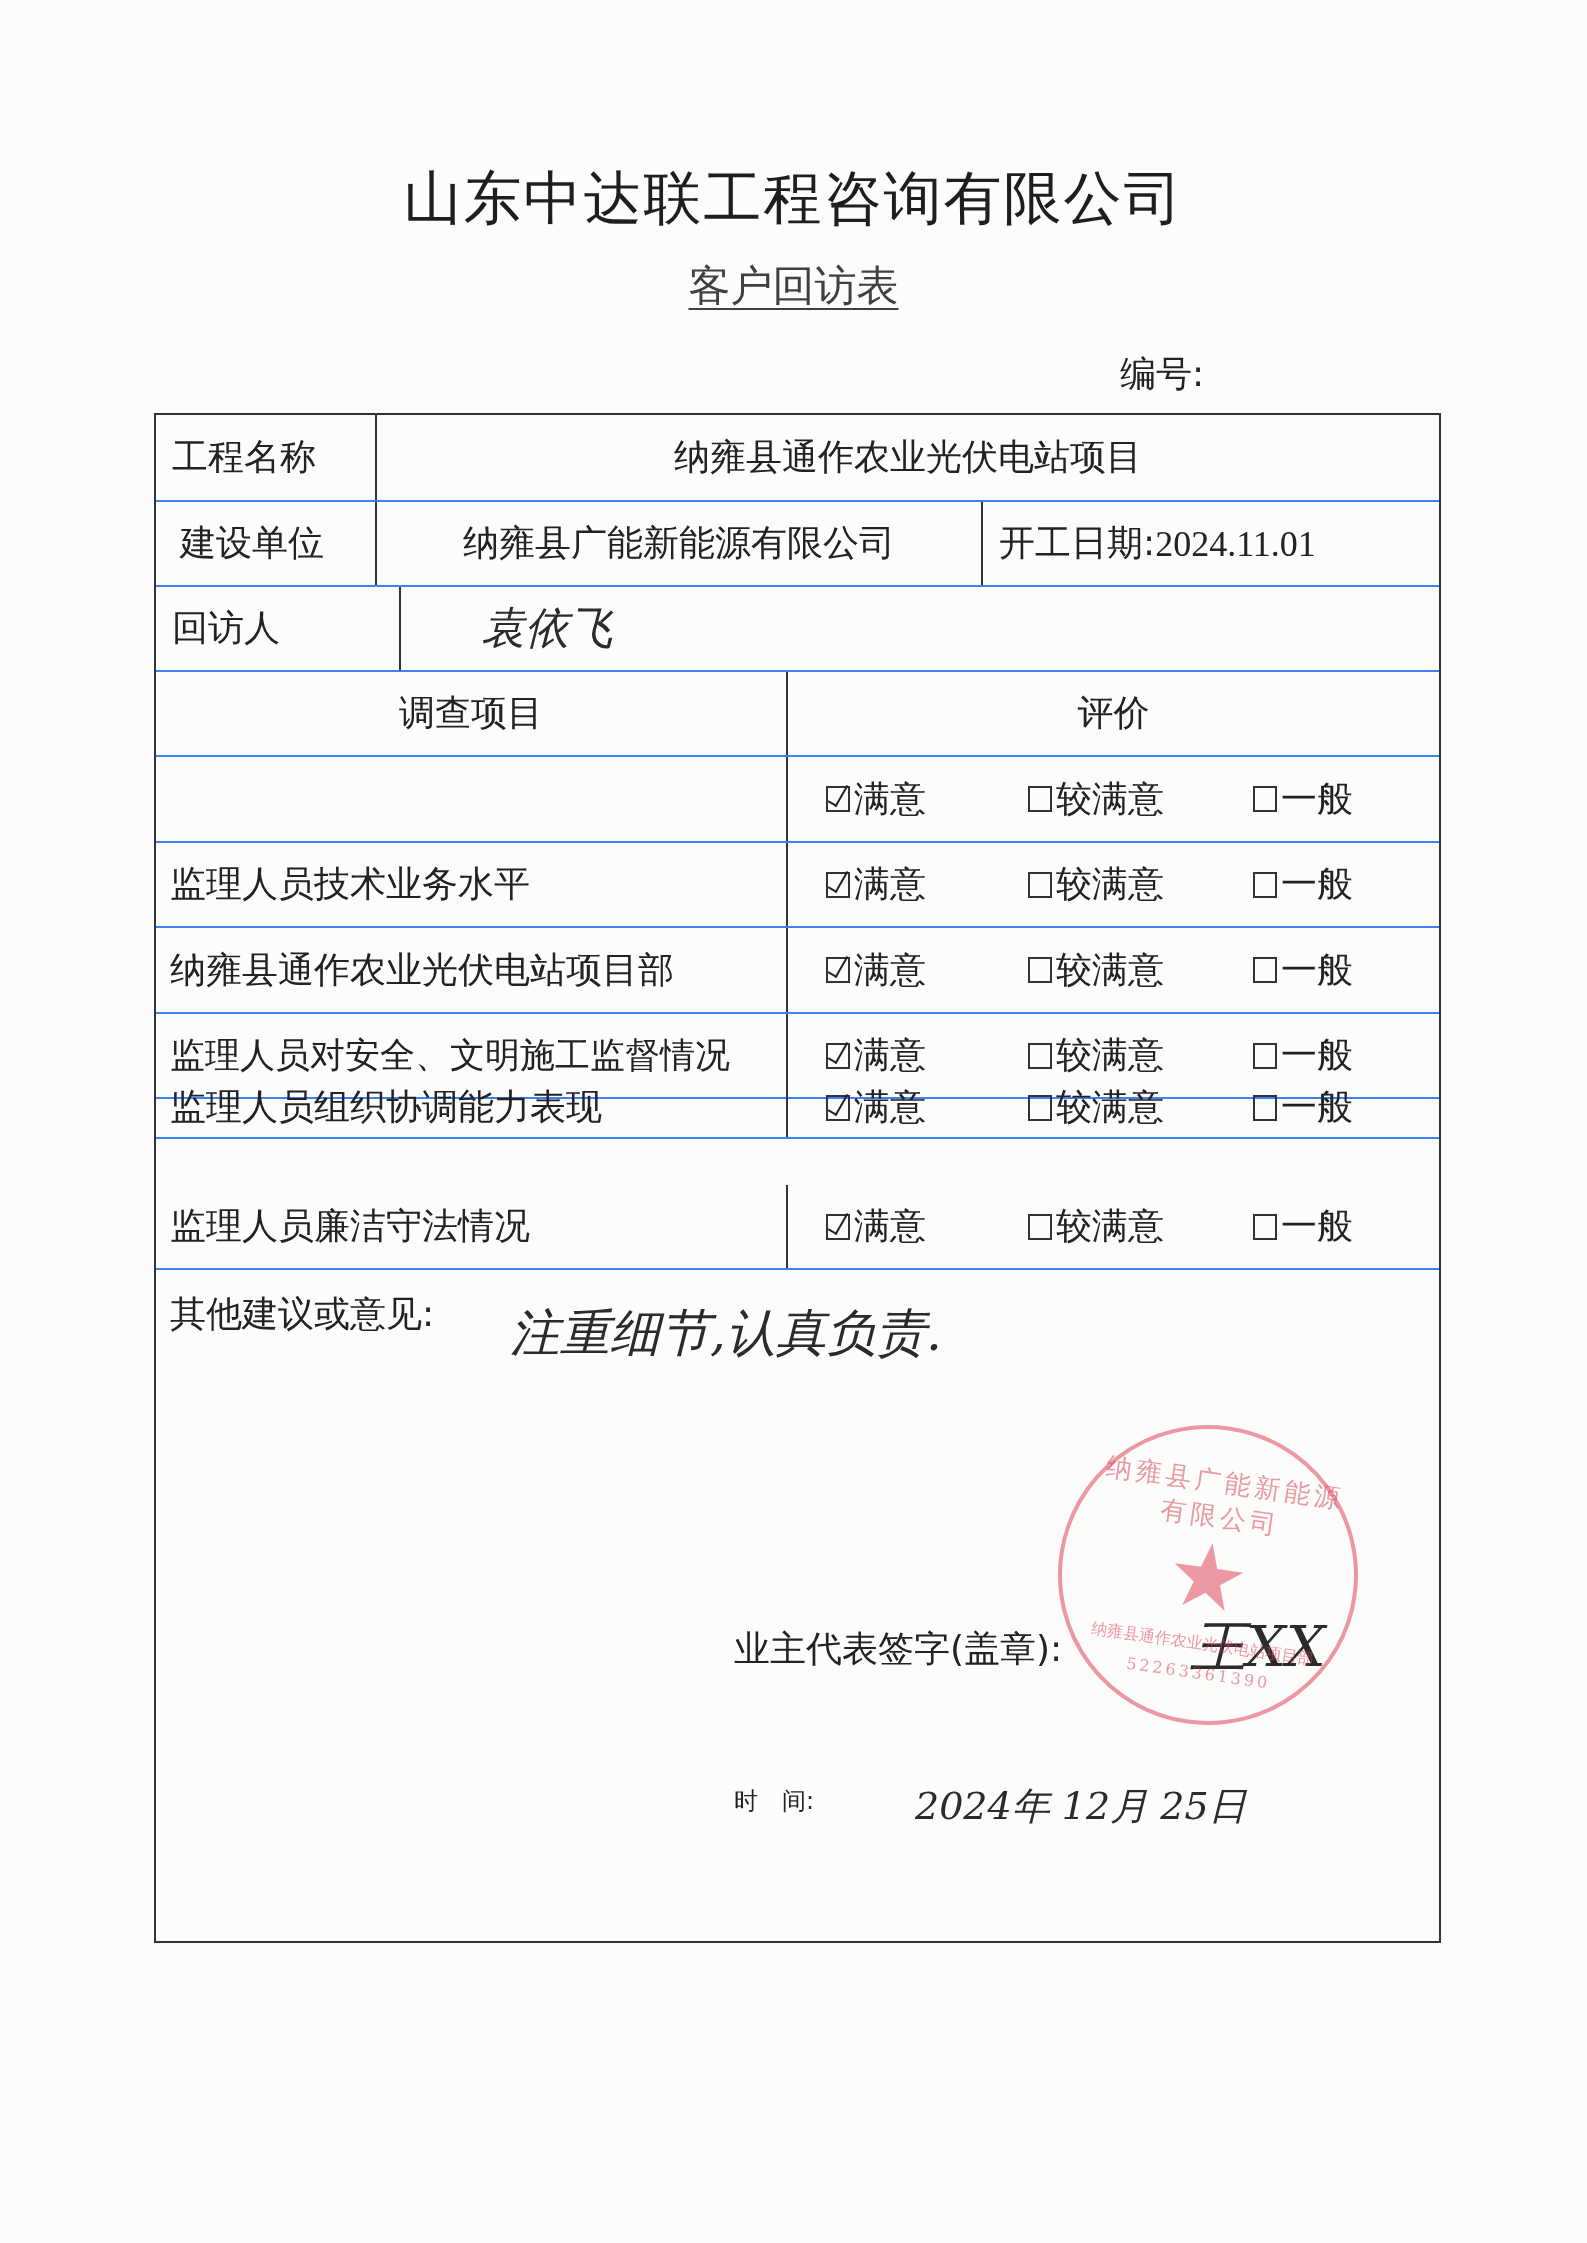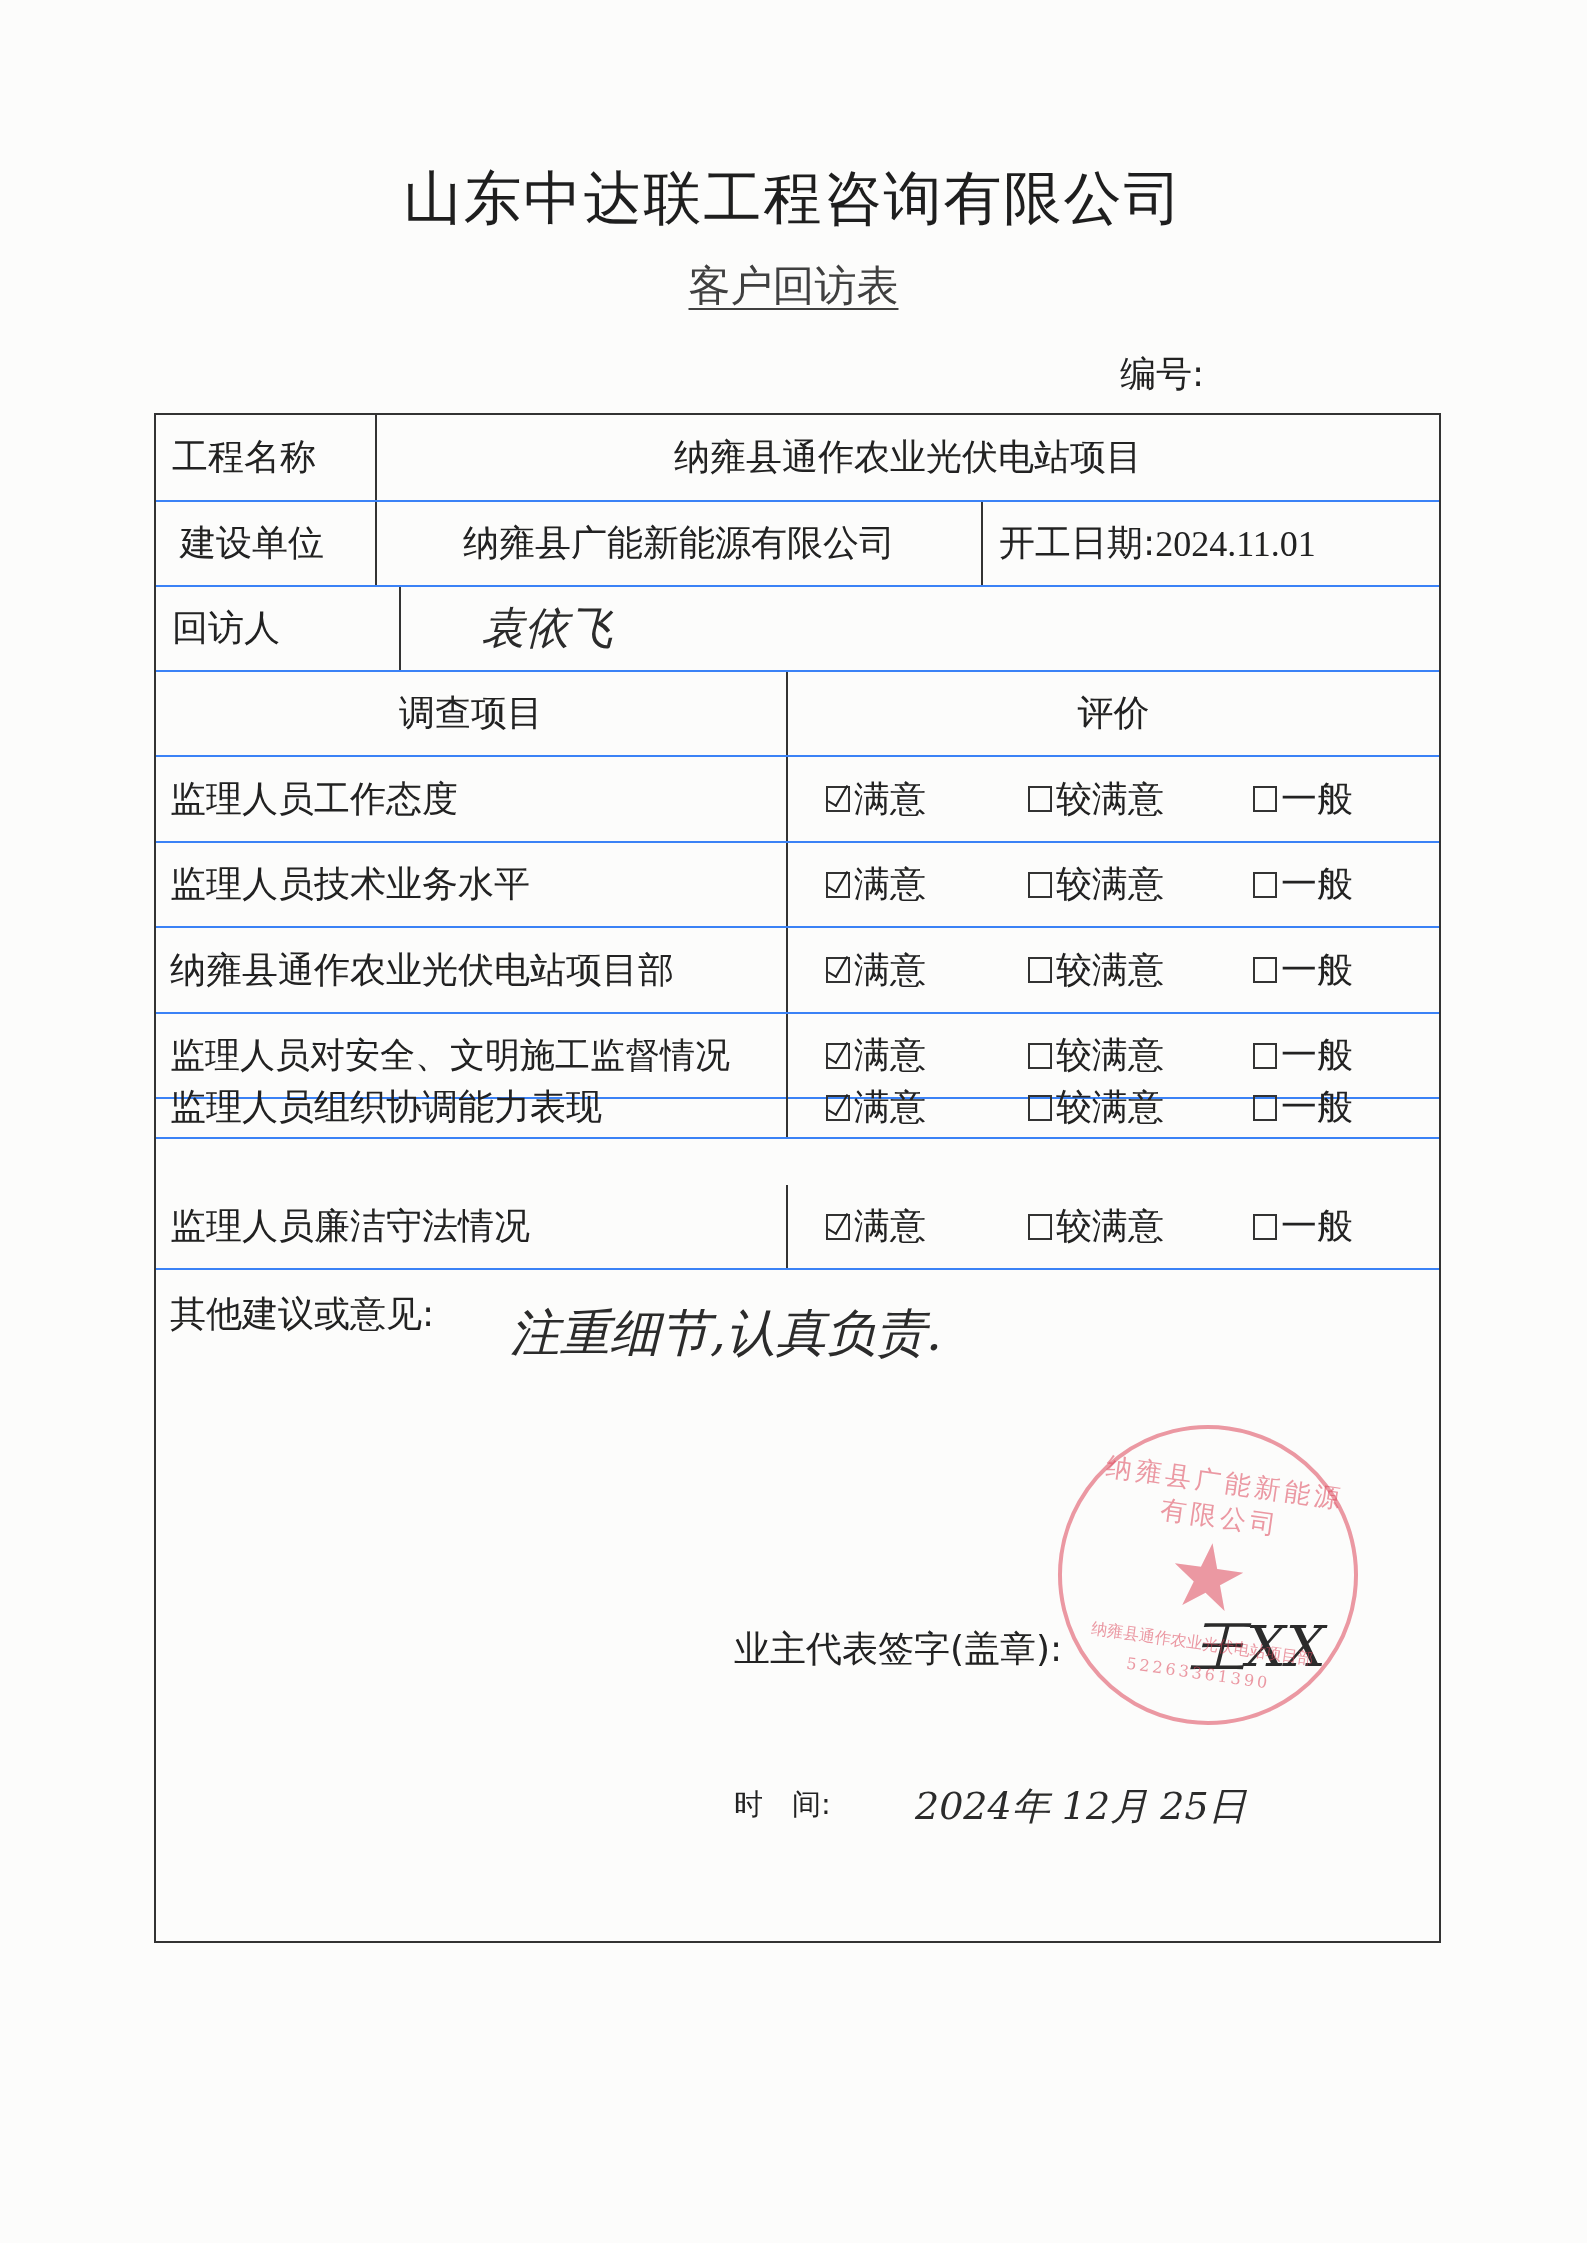--- a/index.html
+++ b/index.html
@@ -77,21 +77,20 @@
     <div class="cell" style="left:0;width:219px;padding-left:16px;">回访人</div>
     <div class="cell vline hand" style="left:219px;width:1064px;padding-left:80px;font-size:44px;">袁依飞</div>
   </div>
 
   <div class="row" style="top:257px;height:85px;">
     <div class="cell" style="left:0;width:630px;justify-content:center;">调查项目</div>
     <div class="cell vline" style="left:630px;width:653px;justify-content:center;">评价</div>
   </div>
 
   <div class="row" style="top:342px;height:86px;">
-    <div class="cell" style="left:0;width:630px;padding-left:14px;">监理人员工作态度</div>
     <div class="cell vline" style="left:630px;width:653px;">
       <div class="opt" style="left:38px;">
           <span class="box checked"></span>
           <span>满意</span>
         </div>
       <div class="opt" style="left:240px;">
           <span class="box"></span>
           <span>较满意</span>
         </div>
       <div class="opt" style="left:465px;">
@@ -185,21 +184,21 @@
         </div>
     </div>
   </div>
 
   <div style="position:absolute;left:14px;top:875px;font-size:36px;">其他建议或意见:</div>
   <div class="hand" style="position:absolute;left:330px;top:885px;font-size:50px;">注重细节,认真负责.</div>
 
   <div style="position:absolute;left:578px;top:1210px;font-size:36px;">业主代表签字(盖章):</div>
   <div class="hand" style="position:absolute;left:1010px;top:1195px;font-size:56px;">王XX</div>
 
-  <div style="position:absolute;left:578px;top:1370px;font-size:29px;white-space:pre;">时　间:</div>
+  <div style="position:absolute;left:578px;top:1370px;font-size:24px;white-space:pre;">时　间:</div>
   <div class="hand" style="position:absolute;left:735px;top:1366px;font-size:38px;">2024年 12月 25日</div>
 </div>
 
 <div class="stamp">
   <div class="ring-top">纳雍县广能新能源有限公司</div>
   <div class="star">★</div>
   <div class="ring-mid">纳雍县通作农业光伏电站项目部</div>
   <div class="ring-num">52263361390</div>
 </div>
 

